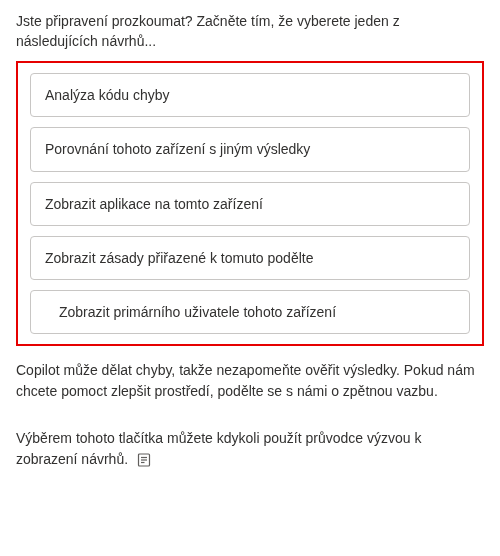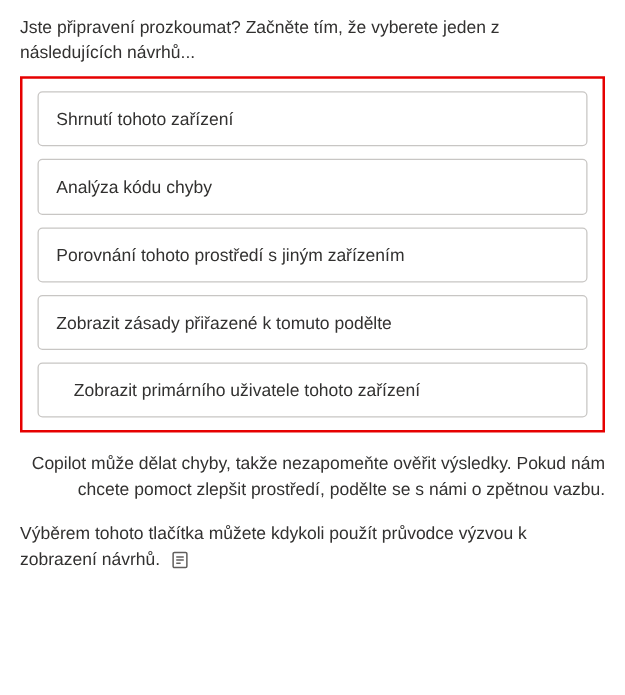--- a/index.html
+++ b/index.html
@@ -37,50 +37,49 @@
       font-family: inherit;
       color: #323130;
       cursor: pointer;
       line-height: 1.3;
     }
     .suggestion:last-child {
       margin-bottom: 0;
       padding-left: 28px;
     }
     .disclaimer {
-      margin-bottom: 14px;
+      margin-bottom: 26px;
       line-height: 1.5;
-      text-align: right;
     }
     .footer-row {
       line-height: 1.5;
     }
     .footer-icon {
       display: inline-block;
       vertical-align: middle;
       margin-left: 4px;
     }
     .footer-icon svg {
       display: block;
     }
   </style>
 </head>
 <body>
 
 <p class="intro">Jste připravení prozkoumat? Začněte tím, že vyberete jeden z následujících návrhů...</p>
 
 <div class="suggestions-container">
   <button class="suggestion">
-    <span>Shrnutí tohoto zařízení</span>
-  </button>
-  <button class="suggestion">
     <span>Analýza kódu chyby</span>
   </button>
   <button class="suggestion">
-    <span>Porovnání tohoto prostředí s jiným zařízením</span>
+    <span>Porovnání tohoto zařízení s jiným výsledky</span>
+  </button>
+  <button class="suggestion">
+    <span>Zobrazit aplikace na tomto zařízení</span>
   </button>
   <button class="suggestion">
     <span>Zobrazit zásady přiřazené k tomuto podělte</span>
   </button>
   <button class="suggestion">
     <span>Zobrazit primárního uživatele tohoto zařízení</span>
   </button>
 </div>
 
 <p class="disclaimer">Copilot může dělat chyby, takže nezapomeňte ověřit výsledky. Pokud nám chcete pomoct zlepšit prostředí, podělte se s námi o zpětnou vazbu.</p>

